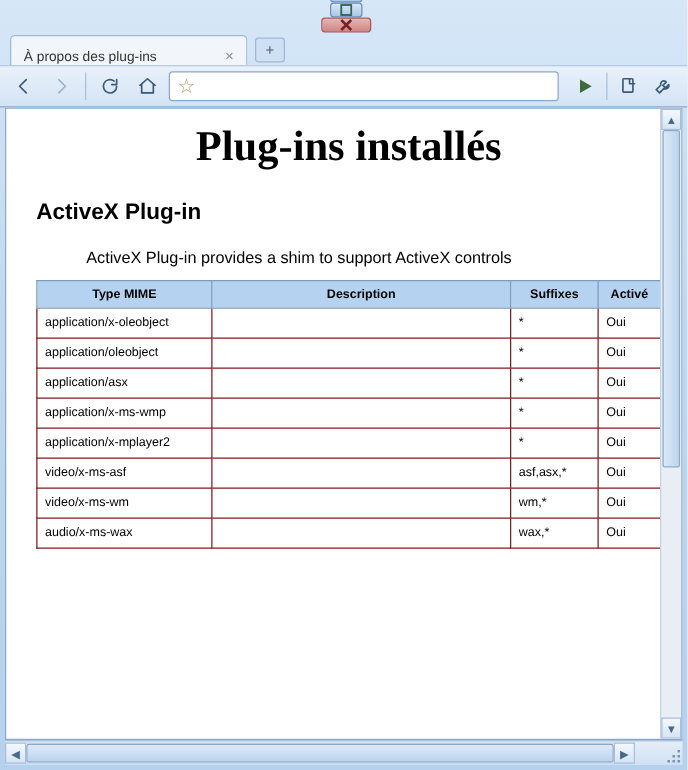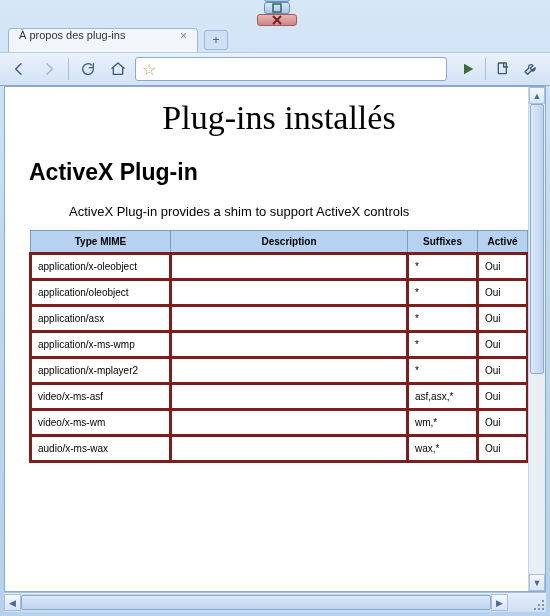--- a/index.html
+++ b/index.html
@@ -12,21 +12,21 @@
   .google-logo .b { color:#3b6fb7; } .google-logo .r { color:#c43f3f; }
   .google-logo .y { color:#e6b84f; } .google-logo .g { color:#3f9d5a; }
   .win-btn { width: 26px; height: 16px; margin-left: 3px; display:flex; align-items:center; justify-content:center;
     background: linear-gradient(#d8e8f7,#a8c7e7); border:1px solid #6b8db3; border-radius:3px; cursor:pointer; }
   .win-btn.close { background: linear-gradient(#e6b5b5,#d08585); border-color:#a85a5a; width:40px; }
   .win-btn svg { width:10px; height:10px; }
 
   
   .tab-strip { height: 26px; display:flex; align-items:flex-end; padding-left: 8px; gap:0; }
   .tab { height: 24px; background:#f2f6fa; border:1px solid #9db8d6; border-bottom:none;
-    border-radius:4px 4px 0 0; display:flex; align-items:flex-start; padding:0 10px 0 10px;
+    border-radius:4px 4px 0 0; display:flex; align-items:flex-end; padding:0 10px 0 10px;
     font-size:11px; color:#333; min-width:190px; position:relative; }
   .tab .close-x { margin-left:auto; color:#888; font-size:12px; cursor:pointer; }
   .new-tab { height:20px; width:24px; margin-left:6px; margin-bottom:2px; background:#cfe0f2;
     border:1px solid #9db8d6; border-radius:3px; display:flex; align-items:center; justify-content:center;
     color:#557; font-size:12px; cursor:pointer; }
 
   
   .toolbar { height: 34px; background: linear-gradient(#eaf1fb,#d3e3f5); border-top:1px solid #b5cce6;
     border-bottom:1px solid #8aa9cc; display:flex; align-items:center; padding:0 6px; gap:4px; }
   .tbtn { width:26px; height:24px; display:flex; align-items:center; justify-content:center;
@@ -38,26 +38,26 @@
     display:flex; align-items:center; padding:0 6px; gap:6px; }
   .omnibox .star { color:#b8a060; }
   .omnibox input { flex:1; border:none; outline:none; font-size:13px; background:transparent; }
   .right-tools { display:flex; align-items:center; gap:2px; margin-left:4px; }
 
   
   .content-wrap { flex:1; background:#fff; border:1px solid #8aa9cc; margin:0 4px 0 4px;
     display:flex; flex-direction:column; overflow:hidden; }
   .content { flex:1; overflow:hidden; position:relative; }
   .page { padding: 8px 16px 8px 24px; font-family: 'Times New Roman', serif; color:#000; }
-  .page h1 { font-size:34px; font-weight:normal; text-align:center; margin:4px 0 22px 0; }
-  .page h2 { font-size:23px; font-weight:bold; font-family: Arial, sans-serif; margin:6px 0 16px 0; }
+  .page h1 { font-size:34px; font-weight:bold; text-align:center; margin:4px 0 22px 0; }
+  .page h2 { font-size:18px; font-weight:bold; font-family: Arial, sans-serif; margin:6px 0 16px 0; }
   .meta { font-family: Arial, sans-serif; font-size:13px; margin-left:40px; margin-bottom:8px; line-height:1.5; }
   .plugins-table { border-collapse:collapse; width:100%; font-family: Arial, sans-serif; font-size:10px; }
   .plugins-table th { background:#b5d3f0; border:1px solid #7b9cbd; padding:5px 6px; font-weight:bold; text-align:center; }
-  .plugins-table td { border:3px solid #7f1d1d; padding:6px 6px; vertical-align:middle; }
+  .plugins-table td { border:1px solid #7f1d1d; padding:6px 6px; vertical-align:middle; }
   .plugins-table td:nth-child(1){ width:140px; }
   .plugins-table td:nth-child(3){ width:70px; }
   .plugins-table td:nth-child(4){ width:50px; }
   .vscroll { position:absolute; right:0; top:0; bottom:0; width:17px; background:#e9eef5;
     border-left:1px solid #c5d4e6; }
   .vscroll .arrow { height:17px; display:flex; align-items:center; justify-content:center;
     background:linear-gradient(#f4f8fd,#d6e4f3); border:1px solid #a8c0da; margin:0; cursor:pointer; color:#4a6a8c; font-size:9px; }
   .vscroll .track { position:absolute; top:17px; bottom:17px; left:0; right:0; }
   .vscroll .thumb { position:absolute; left:1px; right:1px; top:0; height:270px;
     background:linear-gradient(to right,#dce9f7,#bcd4ee); border:1px solid #8aa9cc; border-radius:2px; cursor:pointer; }

